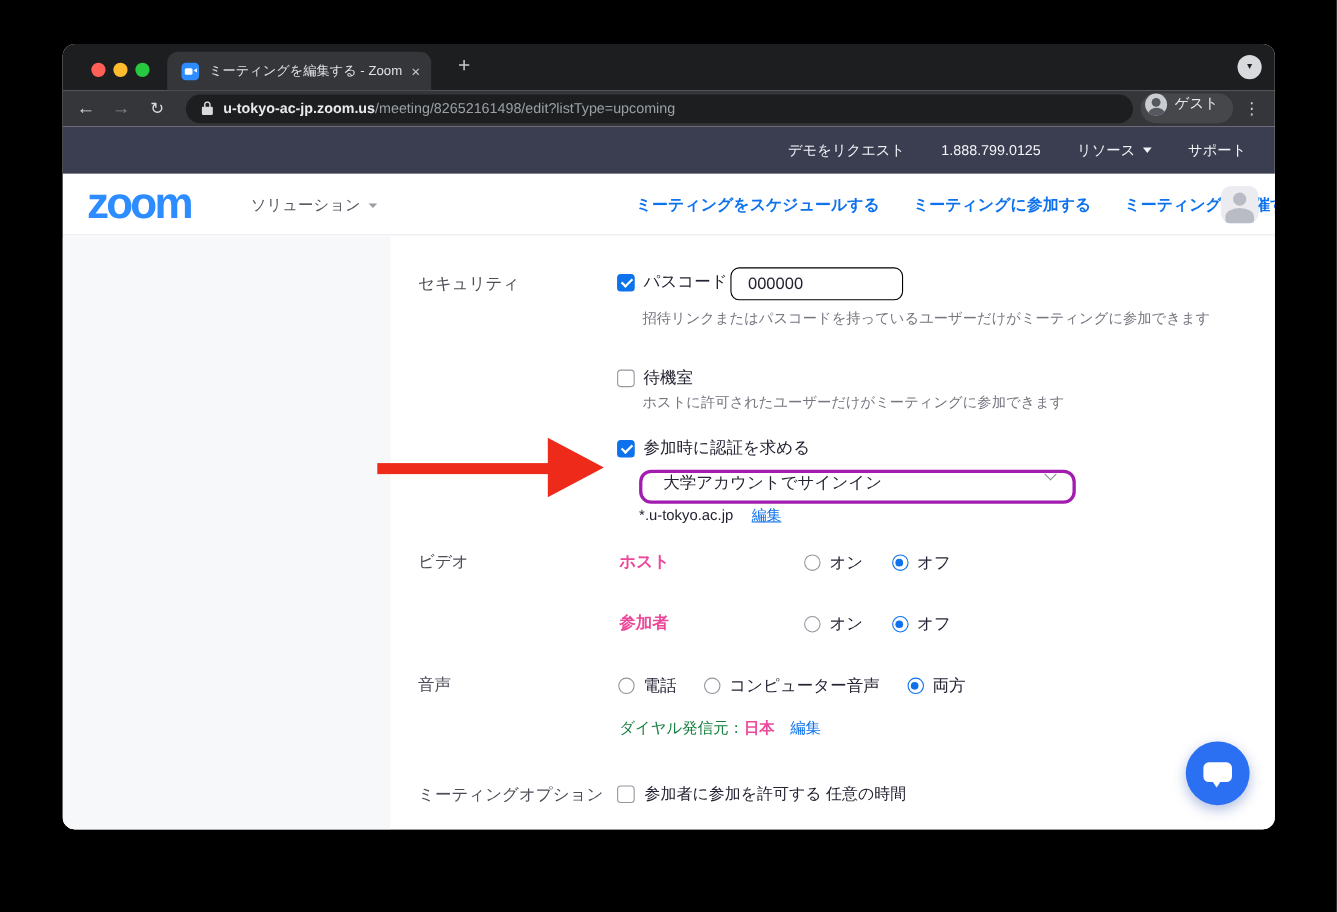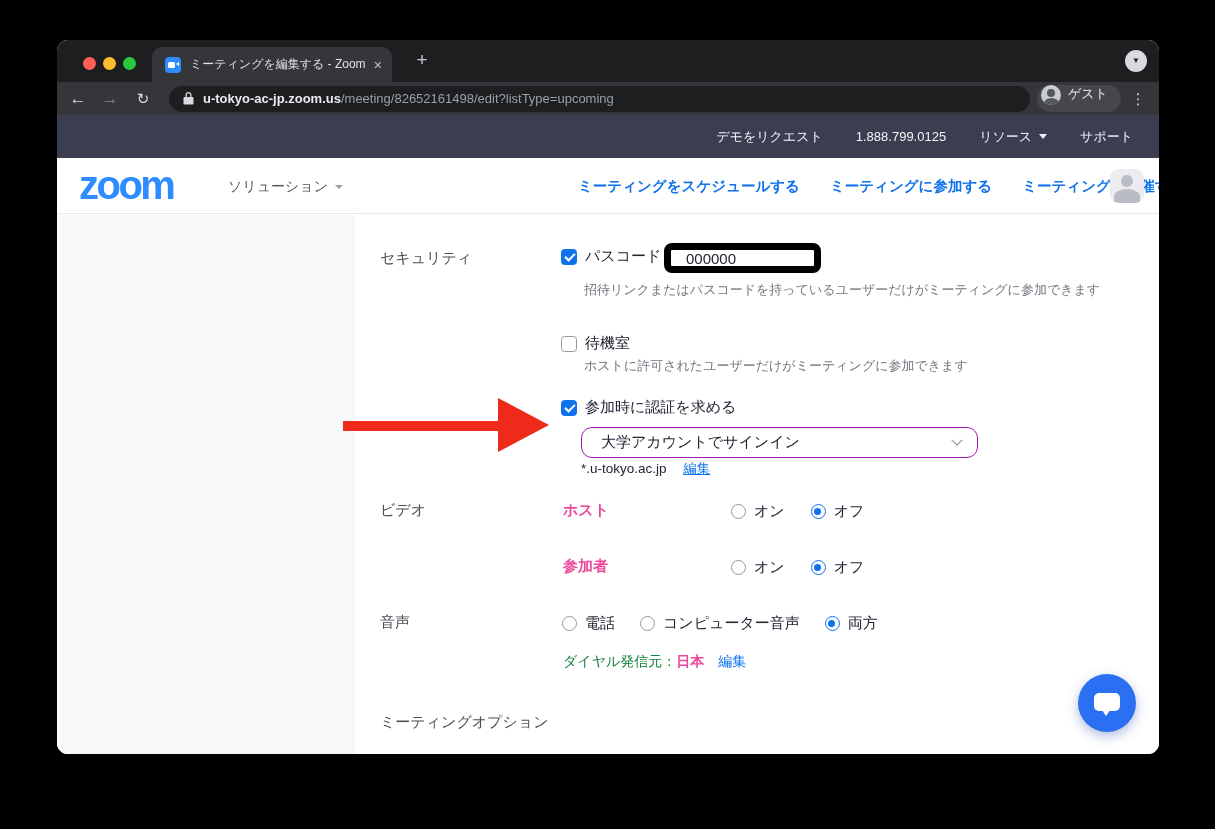--- a/index.html
+++ b/index.html
@@ -92,27 +92,27 @@
   .cb.checked { background:#0e72ed; border-color:#0e72ed; }
   .cb.checked::after { content:""; position:absolute; left:5px; top:1.5px; width:4px; height:8px;
                        border:solid #fff; border-width:0 2px 2px 0; transform:rotate(45deg); }
   .radio { width:15px; height:15px; border-radius:50%; border:1.5px solid #95979f; background:#fff;
            position:relative; flex:0 0 15px; }
   .radio.checked { border-color:#0e72ed; }
   .radio.checked::after { content:""; position:absolute; left:2.5px; top:2.5px; width:7px; height:7px;
                           border-radius:50%; background:#0e72ed; }
   .pair { display:flex; align-items:center; gap:8px; }
 
-  .pass-input { position:absolute; left:607px; top:203px; width:157px; height:30px; border:7px solid #000000;
+  .pass-input { position:absolute; left:607px; top:203px; width:157px; height:30px; border:1px solid #000000;
                 border-radius:8px; font-size:15px; color:#232333; padding:0 15px;
                 font-family:"Liberation Sans", sans-serif; background:#fff; }
   .desc { position:absolute; left:527px; font-size:13px; color:#74757f; white-space:nowrap; }
 
-  .select { position:absolute; left:524px; top:387px; width:397px; height:31px; border:1px solid #a21caf;
-            border-radius:11px; display:flex; align-items:center; padding:0 16px 0 19px;
+  .select { position:absolute; left:524px; top:387px; width:397px; height:31px; border:3px solid #a21caf;
+            border-radius:11px; display:flex; padding:0 16px 0 19px;
             justify-content:space-between; background:#fff; }
   .select .chev { width:8px; height:8px; border-right:1.5px solid #8a8f99; border-bottom:1.5px solid #8a8f99;
                   transform:rotate(45deg) translate(-2px,-2px); }
   .domainrow { position:absolute; left:524px; top:420px; font-size:13.5px; }
   .link { color:#0e72ed; text-decoration:none; }
   .link.u { text-decoration:underline; }
   .fieldlabel { font-weight:700; color:#ec4899; }
 
   
   .arrow-tail { position:absolute; left:286px; top:381px; width:157px; height:10px; background:#ee2b1a; }
@@ -266,20 +266,24 @@
             <span>両方</span>
           </span>
       </div>
       <div class="row" style="left:506px; top:613px; font-size:14px; gap:0;">
         <span style="color:#15803d;">ダイヤル発信元：</span>
         <span class="fieldlabel">日本</span>
         <a class="link" style="margin-left:14px;" href="#">編集</a>
       </div>
 
       <div class="seclabel" style="top:673px;">ミーティングオプション</div>
+      <div class="row" style="left:504px; top:672px; gap:9px; font-size:14.5px;">
+        <span class="cb"></span>
+        <span>参加者に参加を許可する 任意の時間</span>
+      </div>
 
       <div class="arrow-tail"></div>
       <div class="arrow-head"></div>
 
       <div class="fab">
         <span class="bubble"></span>
       </div>
     </div>
 
   </div>

